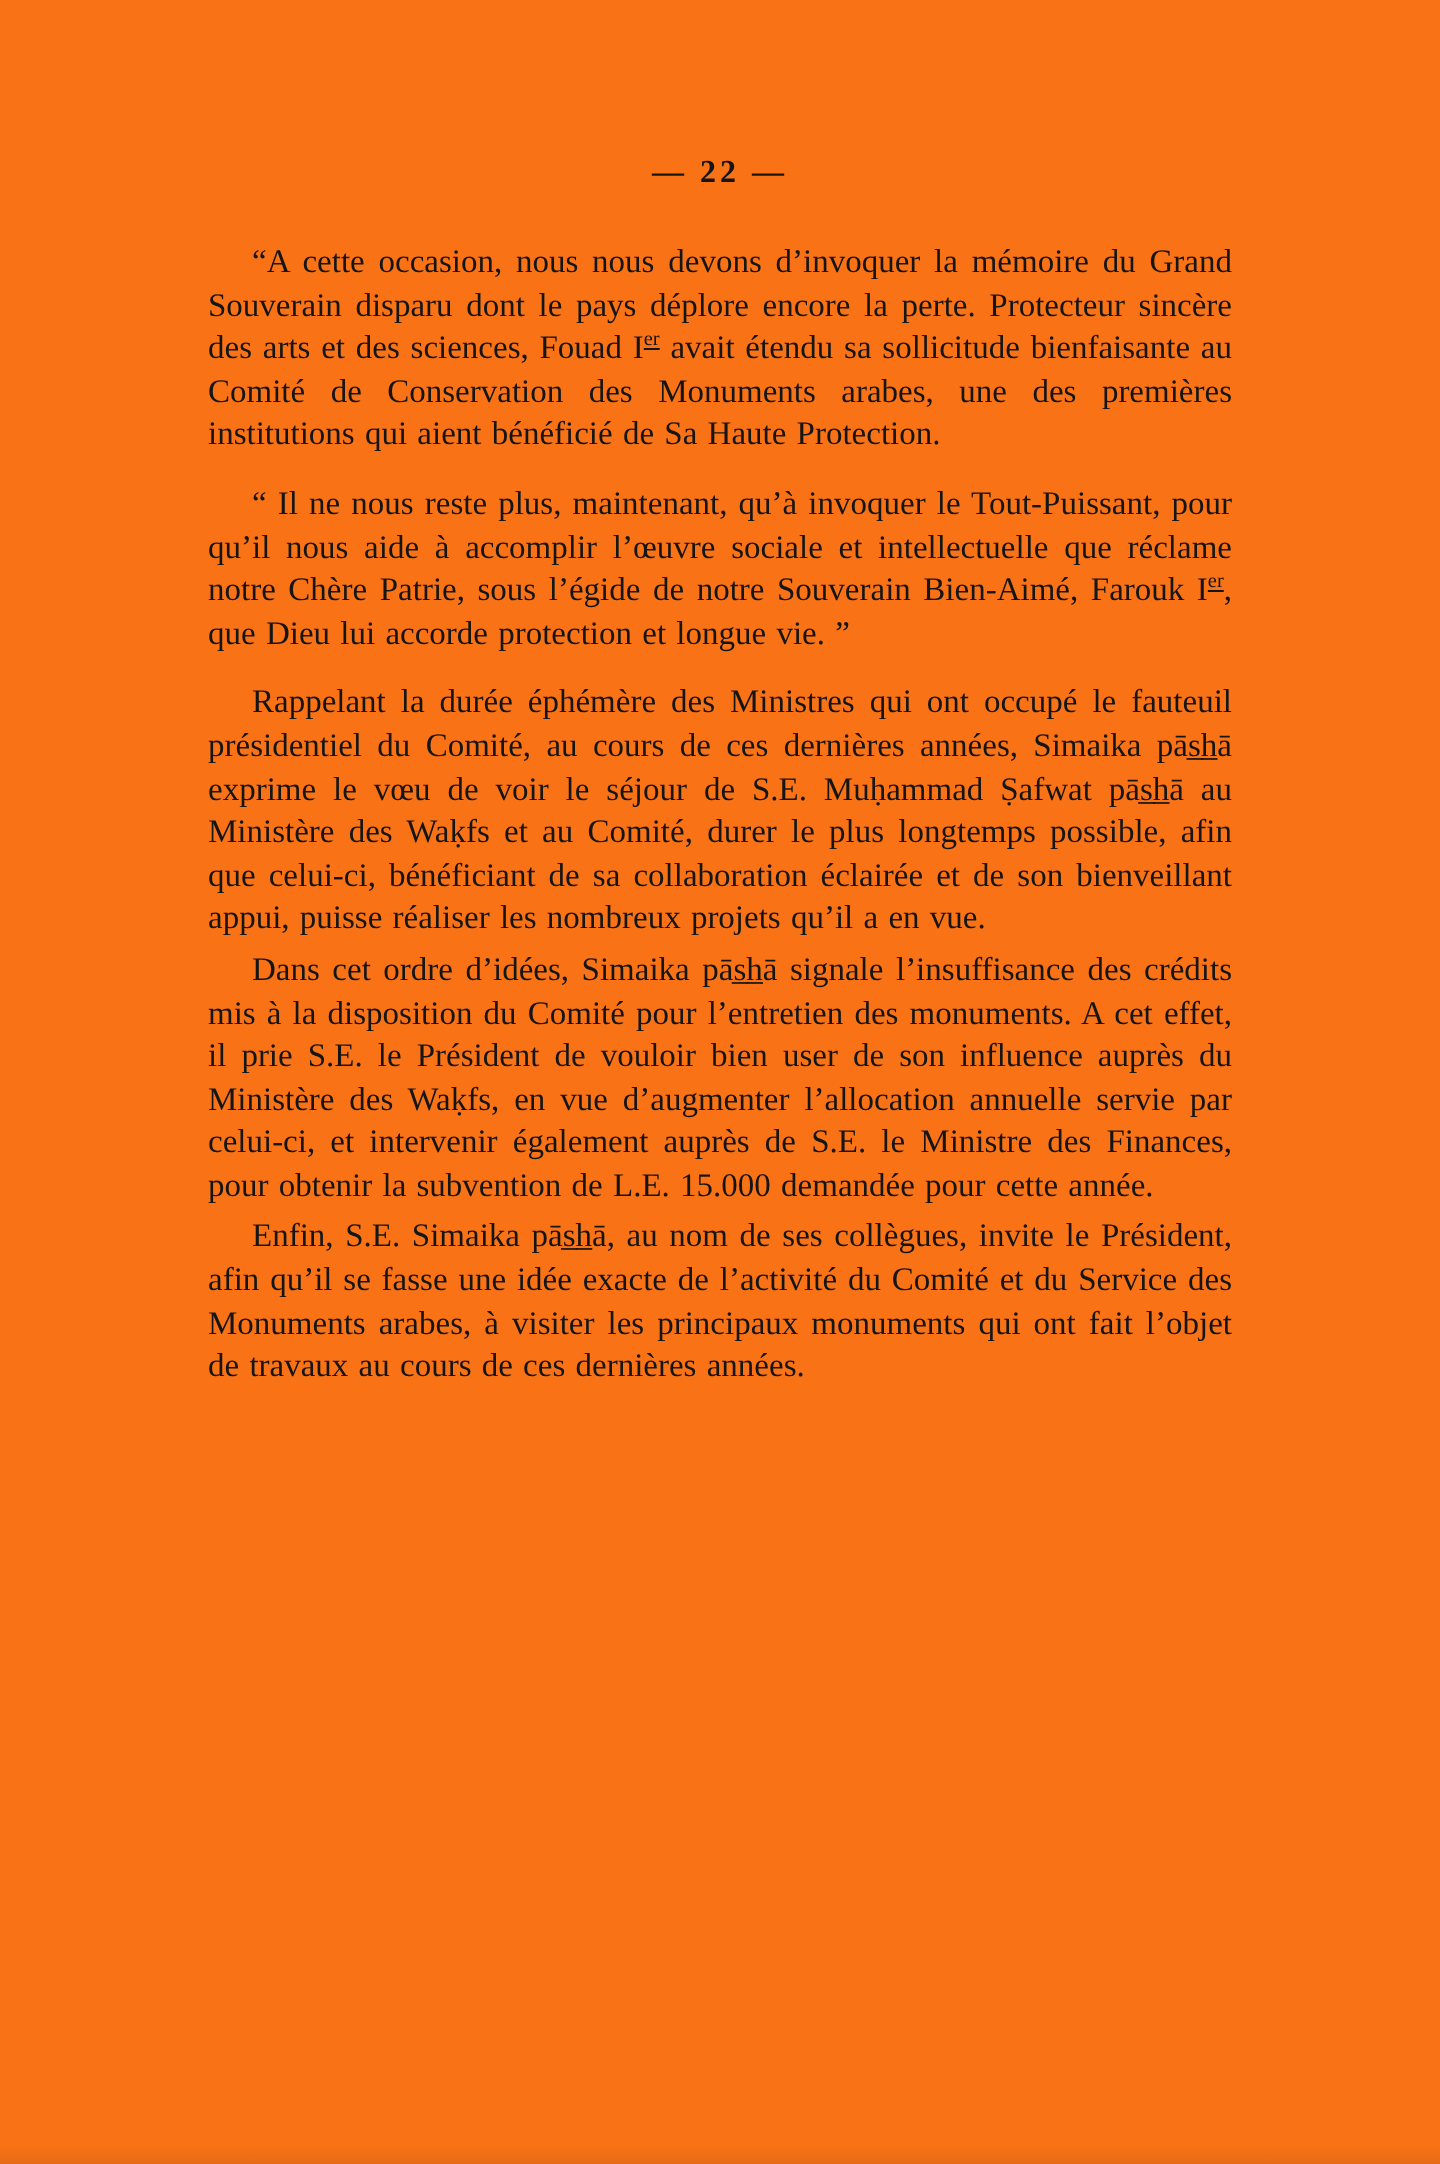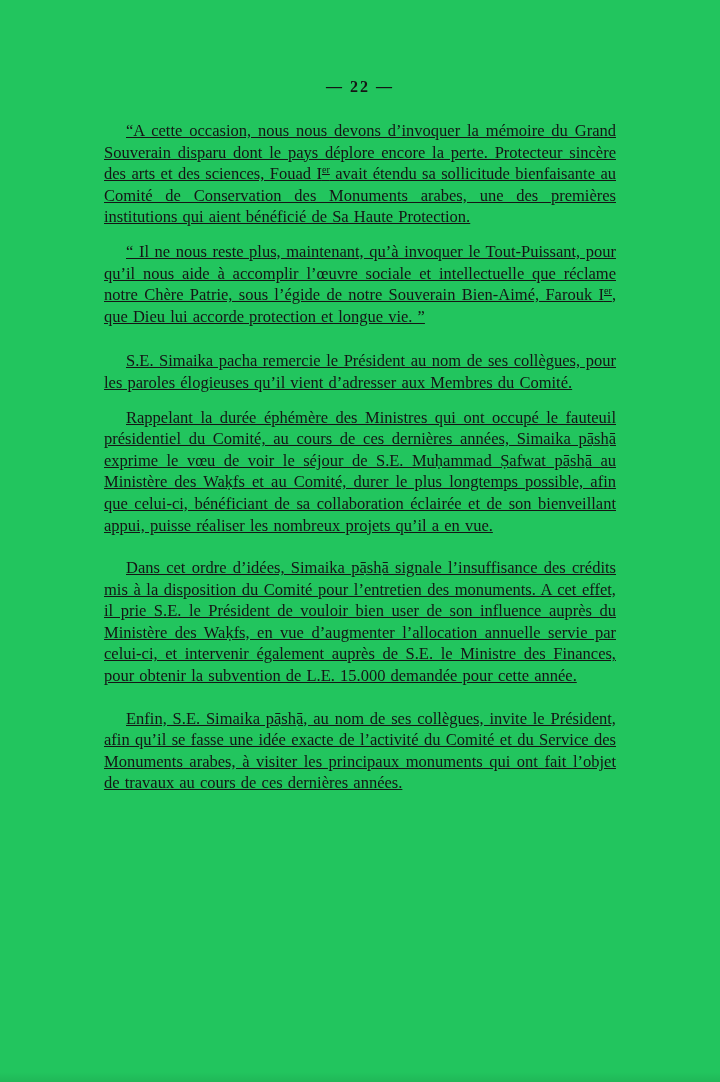--- a/index.html
+++ b/index.html
@@ -9,21 +9,21 @@
   body {
     width: 720px;
     height: 1082px;
     background: #e9e9e7;
     font-family: "Liberation Serif", "DejaVu Serif", serif;
     overflow: hidden;
   }
   .page {
     position: absolute;
     inset: 0;
-    background: #22c55e;
+    background: #f97316;
     color: #151515;
   }
   
   .page::after {
     content: "";
     position: absolute;
     left: 0; right: 0; bottom: 0;
     height: 10px;
     background: linear-gradient(to bottom, rgba(0,0,0,0) 0%, rgba(0,0,0,0.07) 100%);
     pointer-events: none;
@@ -39,38 +39,36 @@
     width: 512px;
     margin: 24px auto 0 auto;
     font-size: 16.5px;
     line-height: 21.6px;
     text-align: justify;
     word-spacing: 1px;
   }
   p.para {
     margin: 0;
     text-indent: 22px;
-    text-decoration: underline;
   }
-  p.gap-s { margin-top: 21px; }
+  p.gap-s { margin-top: 4px; }
   p.gap-m { margin-top: 13px; }
   p.gap-l { margin-top: 23px; }
   sup {
     font-size: 0.62em;
     line-height: 0;
     vertical-align: super;
     text-decoration: underline;
   }
 </style>
 </head>
 <body>
 
 <div class="page">
   <div class="page-number">— 22 —</div>
   <div class="content">
       <p class="para">“A cette occasion, nous nous devons d’invoquer la mémoire du Grand Souverain disparu dont le pays déplore encore la perte. Protecteur sincère des arts et des sciences, Fouad I<sup>er</sup> avait étendu sa sollicitude bienfaisante au Comité de Conservation des Monuments arabes, une des premières institutions qui aient bénéficié de Sa Haute Protection.</p>
       <p class="para gap-m">“ Il ne nous reste plus, maintenant, qu’à invoquer le Tout-Puissant, pour qu’il nous aide à accomplir l’œuvre sociale et intellectuelle que réclame notre Chère Patrie, sous l’égide de notre Souverain Bien-Aimé, Farouk I<sup>er</sup>, que Dieu lui accorde protection et longue vie. ”</p>
-      <p class="para gap-l">S.E. Simaika pacha remercie le Président au nom de ses collègues, pour les paroles élogieuses qu’il vient d’adresser aux Membres du Comité.</p>
       <p class="para gap-m">Rappelant la durée éphémère des Ministres qui ont occupé le fauteuil présidentiel du Comité, au cours de ces dernières années, Simaika pās̲h̲ā exprime le vœu de voir le séjour de S.E. Muḥammad Ṣafwat pās̲h̲ā au Ministère des Waḳfs et au Comité, durer le plus longtemps possible, afin que celui-ci, bénéficiant de sa collaboration éclairée et de son bienveillant appui, puisse réaliser les nombreux projets qu’il a en vue.</p>
       <p class="para gap-s">Dans cet ordre d’idées, Simaika pās̲h̲ā signale l’insuffisance des crédits mis à la disposition du Comité pour l’entretien des monuments. A cet effet, il prie S.E. le Président de vouloir bien user de son influence auprès du Ministère des Waḳfs, en vue d’augmenter l’allocation annuelle servie par celui-ci, et intervenir également auprès de S.E. le Ministre des Finances, pour obtenir la subvention de L.E. 15.000 demandée pour cette année.</p>
       <p class="para gap-s">Enfin, S.E. Simaika pās̲h̲ā, au nom de ses collègues, invite le Président, afin qu’il se fasse une idée exacte de l’activité du Comité et du Service des Monuments arabes, à visiter les principaux monuments qui ont fait l’objet de travaux au cours de ces dernières années.</p>
     </div>
 </div>
 
 </body></html>

